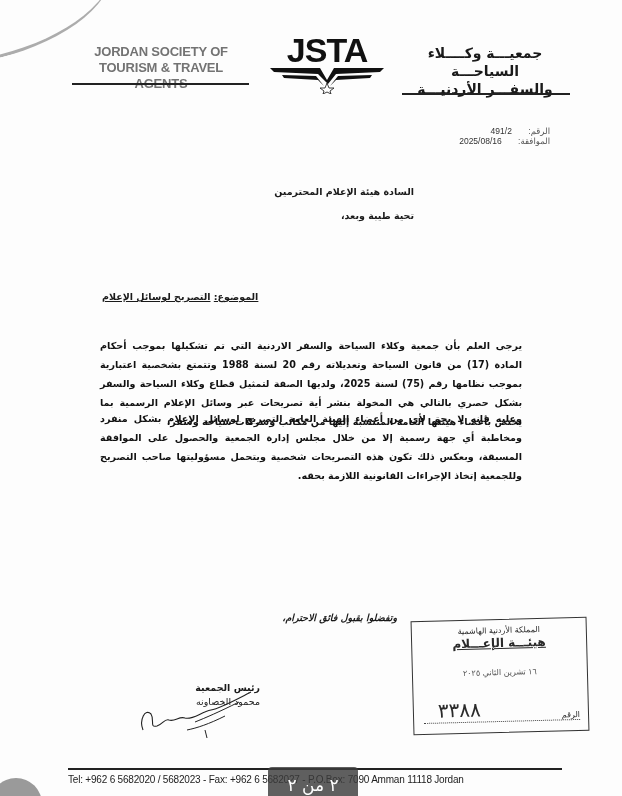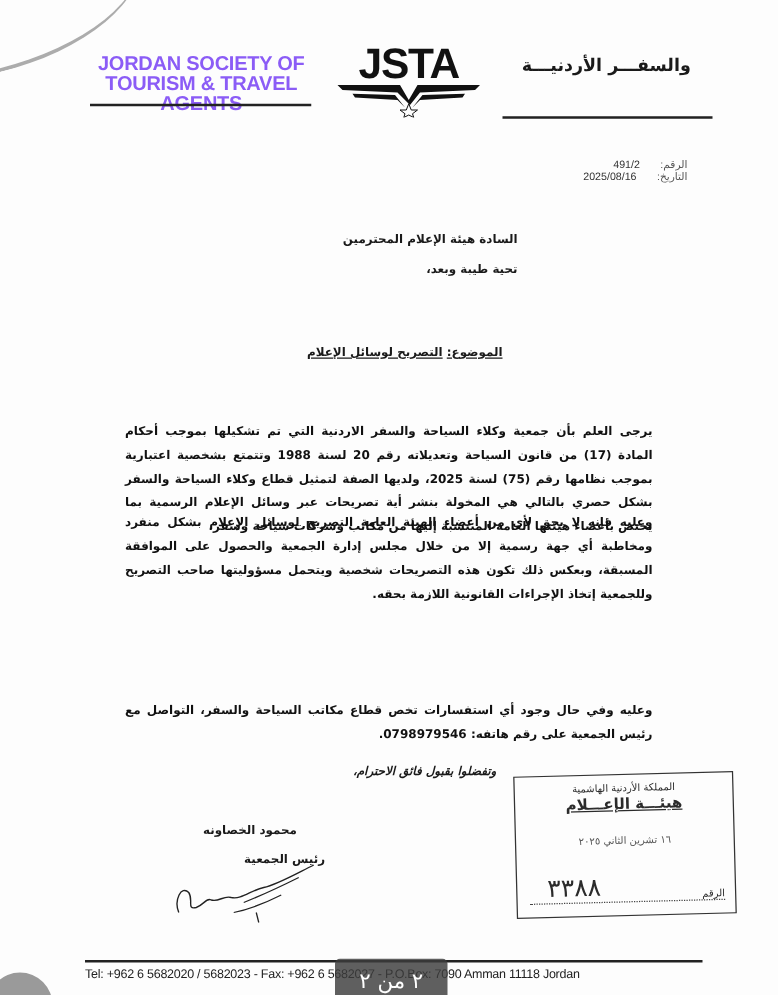--- a/index.html
+++ b/index.html
@@ -9,50 +9,50 @@
     font-family: "DejaVu Sans", sans-serif;
   }
   .page { position: absolute; inset: 0; }
   .curl {
     position: absolute; left: -10px; top: -20px; width: 130px; height: 60px;
     border-bottom: 3px solid #6a6a6a; border-radius: 0 0 100% 0;
     transform: rotate(-14deg); opacity: .55;
   }
   .en-name {
     position: absolute; left: 72px; top: 44px; width: 178px; text-align: center;
-    font-family: "Liberation Sans", sans-serif; font-weight: bold; font-size: 16px;
-    line-height: 16px; color: #8b5cf6; letter-spacing: -0.2px;
+    font-family: "Liberation Sans", sans-serif; font-weight: bold; font-size: 13px;
+    line-height: 16px; color: #737373; letter-spacing: -0.2px;
   }
   .en-rule { position: absolute; left: 72px; top: 83px; width: 177px; height: 2px; background: #222; }
   .ar-name {
     position: absolute; left: 400px; top: 44px; width: 170px; direction: rtl; text-align: center;
     font-family: "DejaVu Sans", sans-serif; font-weight: bold; font-size: 14px; line-height: 18px;
   }
   .ar-rule { position: absolute; left: 402px; top: 93px; width: 168px; height: 2px; background: #222; }
   .logo { position: absolute; left: 268px; top: 28px; width: 118px; height: 66px; }
   .meta { position: absolute; direction: rtl; font-size: 8.5px; color: #333; font-family: "Liberation Sans", sans-serif; }
   .meta .lbl { color: #555; margin-left: 14px; }
   .rtl { direction: rtl; }
   .addressee { position: absolute; right: 208px; top: 186px; font-size: 9.5px; font-weight: bold; }
   .greeting { position: absolute; right: 208px; top: 210px; font-size: 9.5px; font-weight: bold; }
   .subject {
-    position: absolute; left: 102px; top: 277px; width: 300px; text-align: right; font-size: 9.5px;
+    position: absolute; left: 102px; top: 291px; width: 300px; text-align: left; font-size: 9.5px;
     font-weight: bold; direction: rtl;
   }
   .subject span { text-decoration: underline; }
   .para {
     position: absolute; left: 100px; width: 422px; direction: rtl; text-align: justify;
     text-align-last: right; font-size: 9.6px; font-weight: bold; line-height: 19px; color: #111;
   }
   .p1 { top: 336px; }
   .p2 { top: 409px; }
   .p3 { top: 491px; }
   .p4 { top: 559px; }
   .closing { position: absolute; right: 225px; top: 612px; font-size: 9.5px; font-weight: bold; direction: rtl; font-style: italic; }
-  .signer { position: absolute; left: 140px; top: 659px; width: 120px; text-align: center; font-size: 9.5px; font-weight: bold; direction: rtl; }
+  .signer { position: absolute; left: 140px; top: 696px; width: 120px; font-size: 9.5px; font-weight: normal; direction: rtl; }
   .role { position: absolute; left: 140px; top: 682px; width: 120px; text-align: right; font-size: 9.5px; font-weight: bold; direction: rtl; }
   .signature { position: absolute; left: 135px; top: 690px; width: 130px; height: 50px; }
   .stamp {
     position: absolute; left: 412px; top: 619px; width: 174px; height: 112px;
     border: 1.5px solid #333; transform: rotate(-1.5deg); direction: rtl; text-align: center;
     color: #2b2b2b; font-family: "DejaVu Sans", sans-serif;
   }
   .stamp .s1 { margin-top: 6px; font-size: 8px; }
   .stamp .s2 { font-size: 12px; font-weight: bold; letter-spacing: 2px; text-decoration: underline; margin-top: 1px; }
   .stamp .s3 { margin-top: 18px; font-size: 8px; color: #555; }
@@ -83,44 +83,44 @@
 
   <svg class="logo" viewBox="0 0 118 66">
     <text x="59" y="34" text-anchor="middle" font-family="Liberation Sans, sans-serif" font-weight="bold" font-size="34" fill="#111" letter-spacing="-1">JSTA</text>
     <path d="M2 40 L52 40 L59 52 L66 40 L116 40 L112 44 L68 46 L60 56 L50 46 L6 44 Z" fill="#111"></path>
     <path d="M14 47 L48 48 L56 58 L50 52 L16 50 Z" fill="#111"></path>
     <path d="M104 47 L70 48 L62 58 L68 52 L102 50 Z" fill="#111"></path>
     <polygon points="59,55 61,60 66,60 62,63 63,66 59,64 55,66 56,63 52,60 57,60" fill="none" stroke="#111" stroke-width="0.8"></polygon>
   </svg>
 
   <div class="ar-name">
+    <div>جمعيـــة وكــــلاء السياحـــة</div>
     <div>والسفـــر الأردنيـــة</div>
   </div>
   <div class="ar-rule"></div>
 
   <div class="meta" style="right:72px; top:126px;">
     <span class="lbl">الرقم:</span>
     <span>491/2</span>
   </div>
   <div class="meta" style="right:72px; top:136px;">
-    <span class="lbl">التاريخ:</span>
+    <span class="lbl">الموافقة:</span>
     <span>2025/08/16</span>
   </div>
 
   <div class="addressee rtl">السادة هيئة الإعلام المحترمين</div>
   <div class="greeting rtl">تحية طيبة وبعد،</div>
 
   <div class="subject">
     <span>الموضوع:</span>
     <span>التصريح لوسائل الإعلام</span>
   </div>
 
   <div class="para p1">يرجى العلم بأن جمعية وكلاء السياحة والسفر الاردنية التي تم تشكيلها بموجب أحكام المادة (17) من قانون السياحة وتعديلاته رقم 20 لسنة 1988 وتتمتع بشخصية اعتبارية بموجب نظامها رقم (75) لسنة 2025، ولديها الصفة لتمثيل قطاع وكلاء السياحة والسفر بشكل حصري بالتالي هي المخولة بنشر أية تصريحات عبر وسائل الإعلام الرسمية بما يختص بأعضاء هيئتها العامة المنتسبة إليها من مكاتب وشركات سياحة وسفر.</div>
   <div class="para p2">وعليه فإنه لا يحق لأي من أعضاء الهيئة العامة التصريح لوسائل الإعلام بشكل منفرد ومخاطبة أي جهة رسمية إلا من خلال مجلس إدارة الجمعية والحصول على الموافقة المسبقة، وبعكس ذلك تكون هذه التصريحات شخصية ويتحمل مسؤوليتها صاحب التصريح وللجمعية إتخاذ الإجراءات القانونية اللازمة بحقه.</div>
-  <div class="para p4">وعليه وفي حال وجود أي استفسارات تخص قطاع مكاتب السياحة والسفر، التواصل مع رئيس الجمعية على رقم هاتفه: 0798979546.</div>
 
   <div class="closing">وتفضلوا بقبول فائق الاحترام،</div>
 
   <div class="signer">محمود الخصاونه</div>
   <div class="role">رئيس الجمعية</div>
   <svg class="signature" viewBox="0 0 130 50">
     <path d="M8 40 C4 30 10 18 16 24 C20 30 14 38 22 36 C28 34 30 28 34 30 C40 32 44 26 50 28 C58 30 66 22 76 20 C86 18 100 10 116 2" fill="none" stroke="#222" stroke-width="1.1"></path>
     <path d="M60 32 C70 28 84 22 104 12" fill="none" stroke="#222" stroke-width="1"></path>
     <path d="M52 40 C62 38 74 34 90 26" fill="none" stroke="#222" stroke-width="1"></path>
     <path d="M70 40 L72 48" fill="none" stroke="#222" stroke-width="1"></path>

